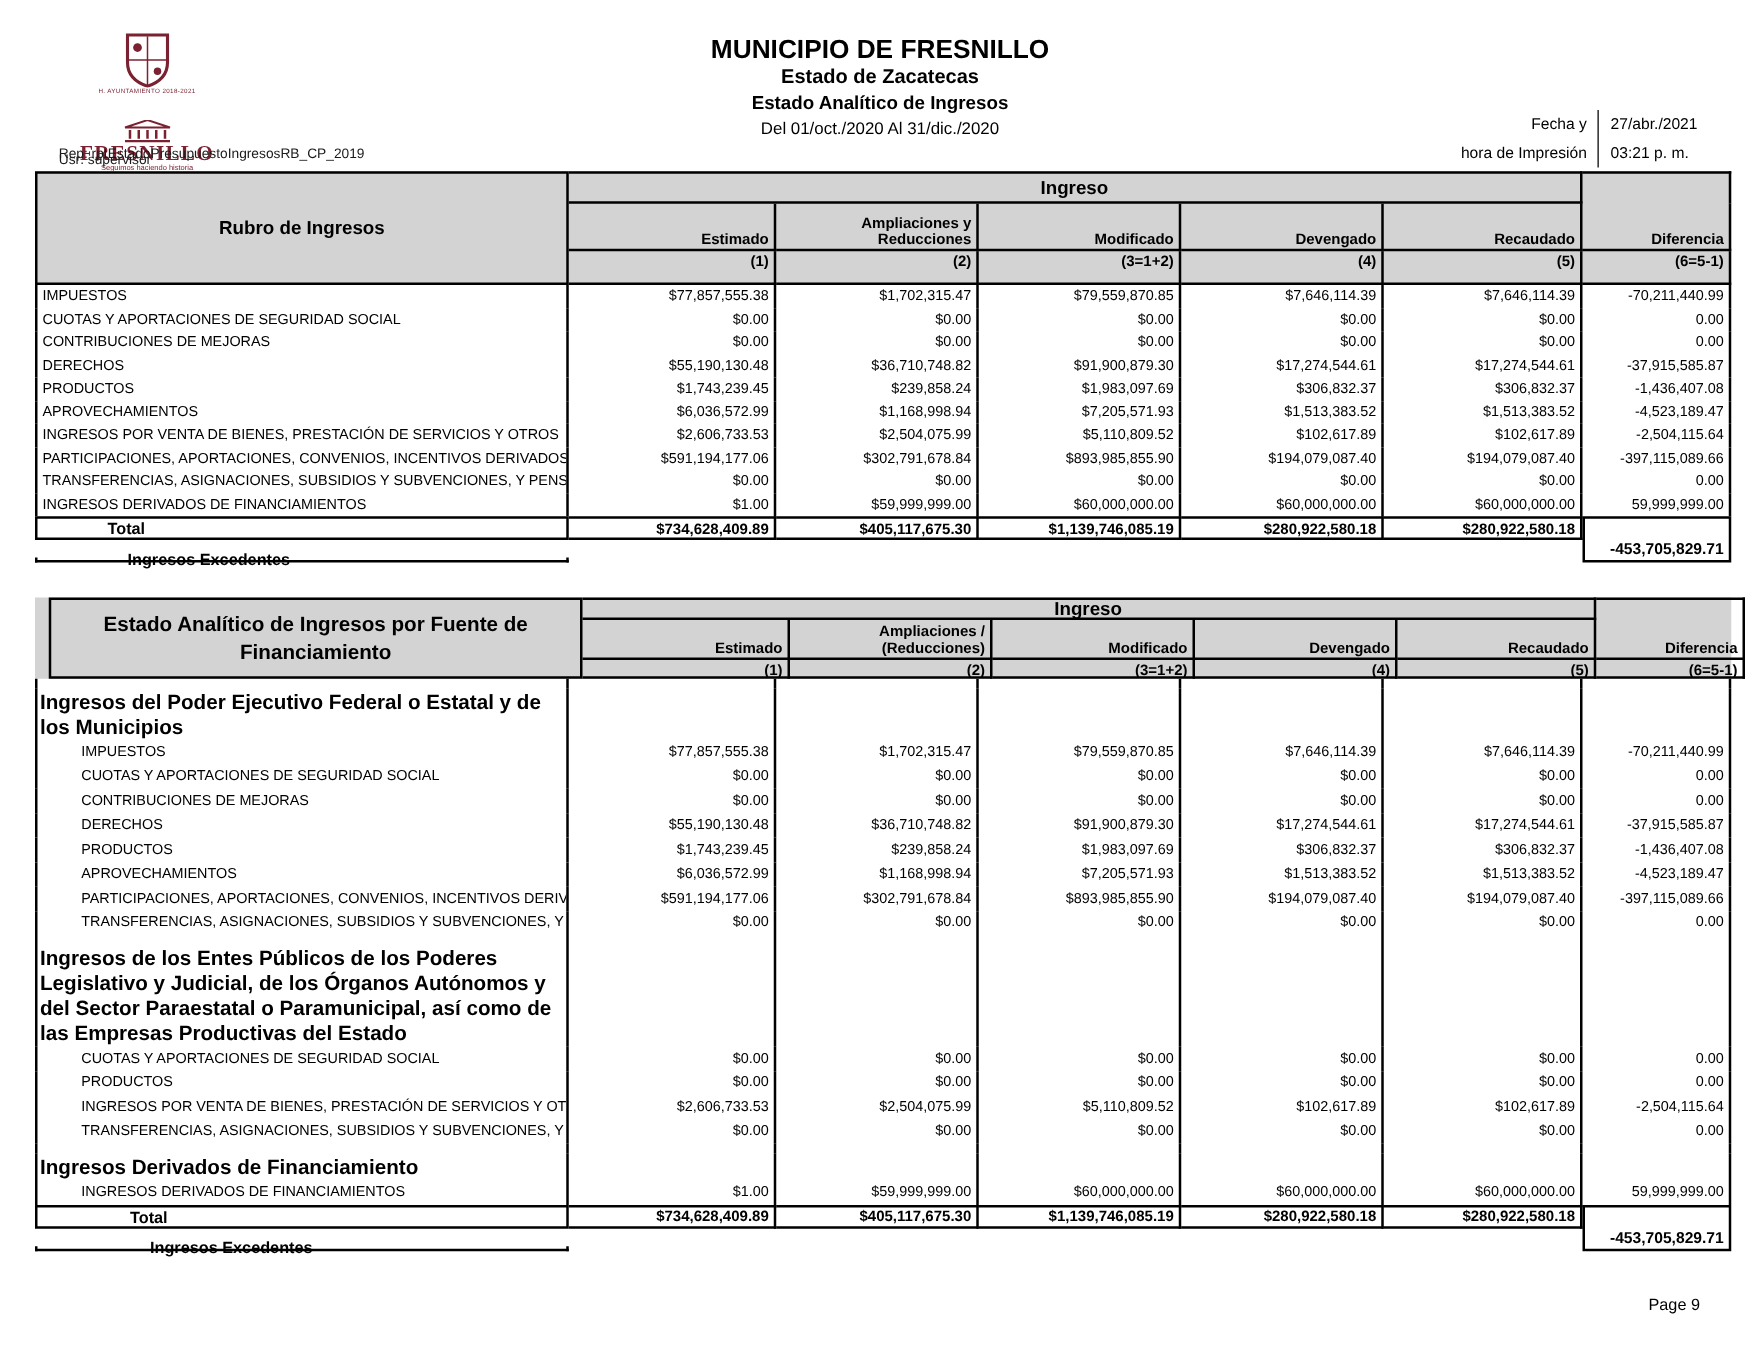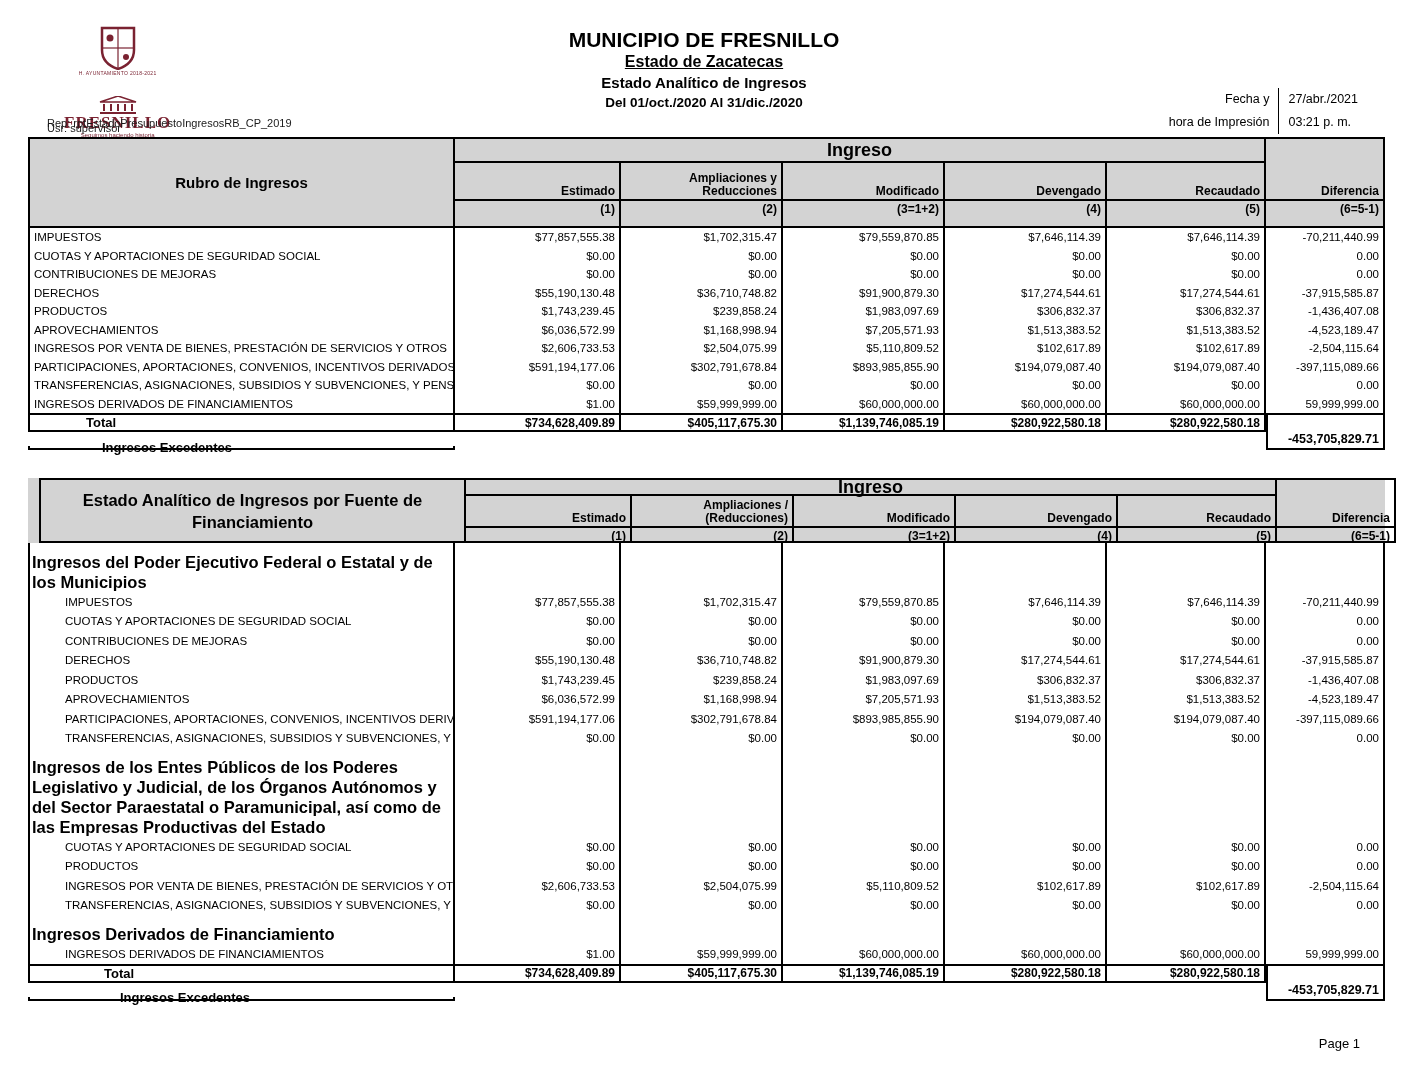--- a/index.html
+++ b/index.html
@@ -10,23 +10,23 @@
   
   .logo{position:absolute;left:64px;top:26px;height:62px;display:flex;align-items:center;gap:10px;color:#7a2231;flex-direction:column;}
   .shield-wrap{display:flex;flex-direction:column;align-items:center;}
   .shield-caption{font-size:5px;letter-spacing:.3px;color:#7a2231;margin-top:1px;text-align:center;line-height:5px;}
   .logo-divider{width:1px;height:48px;background:#b4939a;}
   .wordmark-wrap{display:flex;flex-direction:column;align-items:center;}
   .wordmark{font-family:"Liberation Serif",serif;font-weight:bold;font-size:17px;letter-spacing:1px;color:#7a2231;line-height:17px;}
   .tagline{font-size:6px;color:#7a2231;margin-top:1px;}
   .title-block{position:absolute;left:0;top:28px;width:100%;text-align:center;}
   .t-org{font-size:21px;font-weight:bold;line-height:24px;}
-  .t-state{font-size:16px;font-weight:bold;line-height:20px;text-decoration:underline;}
+  .t-state{font-size:16px;font-weight:bold;line-height:20px;}
   .t-report{font-size:15px;font-weight:bold;line-height:21px;}
-  .t-period{font-size:13.5px;font-weight:bold;line-height:19px;}
+  .t-period{font-size:13.5px;font-weight:normal;line-height:19px;}
   .printinfo{position:absolute;top:88px;right:50px;display:flex;align-items:stretch;font-size:12.5px;}
   .pi-labels{text-align:right;padding-right:9px;line-height:23px;}
   .pi-div{width:0;border-left:1.5px solid #000;}
   .pi-values{padding-left:9px;line-height:23px;}
   .repusr{position:absolute;left:47px;top:117px;width:400px;height:20px;font-size:11px;color:#1a1a1a;}
   .repusr span{position:absolute;left:0;white-space:nowrap;}
   .rep-line{top:0;}
   .usr-line{top:5px;}
   .page-num{position:absolute;right:48px;top:1036px;font-size:13px;}
 
@@ -36,21 +36,21 @@
   #t2{top:478px;}
   .thead,.trow,.tbot{display:grid;grid-template-columns:427px 166px 162px 162px 162px 159px 119px;}
   .thead{background:#d3d3d3;}
   #t1 .thead{grid-template-rows:26px 38px 27px;}
   #t2 .thead{grid-template-rows:18px 32px 15px;padding-left:11px;}
   .hc,.bc{box-sizing:border-box;min-width:0;}
   .rubro{grid-area:1/1/4/2;border:2px solid #000;display:flex;align-items:center;justify-content:center;
          text-align:center;font-weight:bold;font-size:15px;line-height:20px;padding:0 10px;}
   #t2 .rubro{font-size:16.5px;line-height:22px;}
   .ingreso{grid-area:1/2/2/7;border-top:2px solid #000;border-right:2px solid #000;border-bottom:2px solid #000;
-           display:flex;align-items:center;justify-content:center;font-weight:bold;font-size:18px;}
+           display:flex;align-items:center;justify-content:center;font-weight:bold;font-size:15px;}
   .difspacer{grid-area:1/7/2/8;border-top:2px solid #000;border-right:2px solid #000;}
   .collab{border-right:2px solid #000;border-bottom:2px solid #000;display:flex;align-items:flex-end;justify-content:flex-end;
           text-align:right;font-weight:bold;font-size:12px;line-height:13px;padding:0 4px 1px 0;white-space:pre-line;}
   .colnum{border-right:2px solid #000;border-bottom:2px solid #000;text-align:right;font-weight:bold;font-size:12px;padding:1px 4px 0 0;}
   .trow.data{height:18.5px;}
   #t2 .trow.data{height:19.5px;}
   .trow.spacer{height:8px;}
   .lbl{border-left:2px solid #000;border-right:2px solid #000;}
   .val{border-right:2px solid #000;font-size:11.5px;display:flex;align-items:center;justify-content:flex-end;
        padding-right:4px;white-space:nowrap;overflow:hidden;}
@@ -454,13 +454,13 @@
       <div class="bc difbox">-453,705,829.71</div>
       <div class="bc excedlbl">Ingresos Excedentes</div>
       <div class="bc exsp"></div>
       <div class="bc exsp"></div>
       <div class="bc exsp"></div>
       <div class="bc exsp"></div>
       <div class="bc exsp"></div>
     </div>
 </div>
 
-<div class="page-num">Page 1</div>
+<div class="page-num">Page 9</div>
 
 </body></html>

